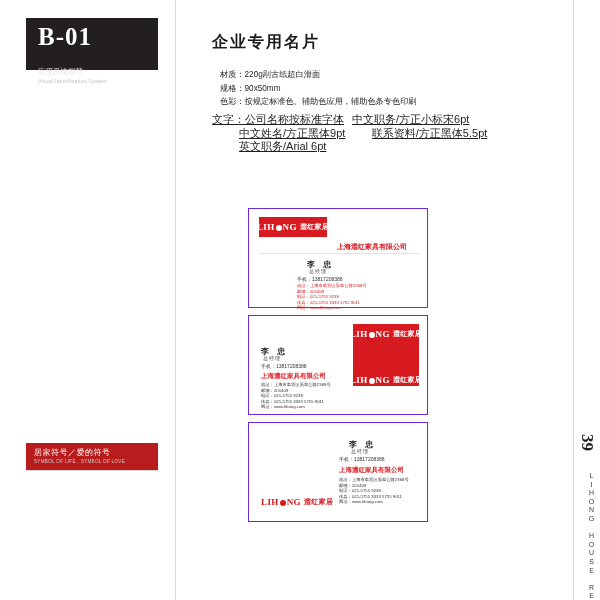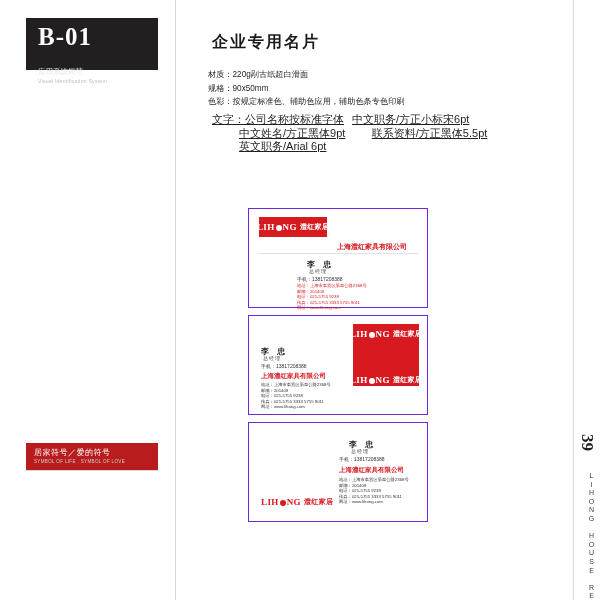--- a/index.html
+++ b/index.html
@@ -106,21 +106,21 @@
     font-family: "Liberation Serif", serif;
     font-weight: bold;
     font-size: 16px;
     letter-spacing: 2px;
     color: #1a1a1a;
   }
 
   
   .spec-list {
     position: absolute;
-    left: 208px;
+    left: 220px;
     top: 68px;
     width: 330px;
   }
   .spec-line {
     font-size: 8.2px;
     line-height: 13.5px;
     color: #231f20;
     white-space: nowrap;
   }
   .spec-group-2 {

